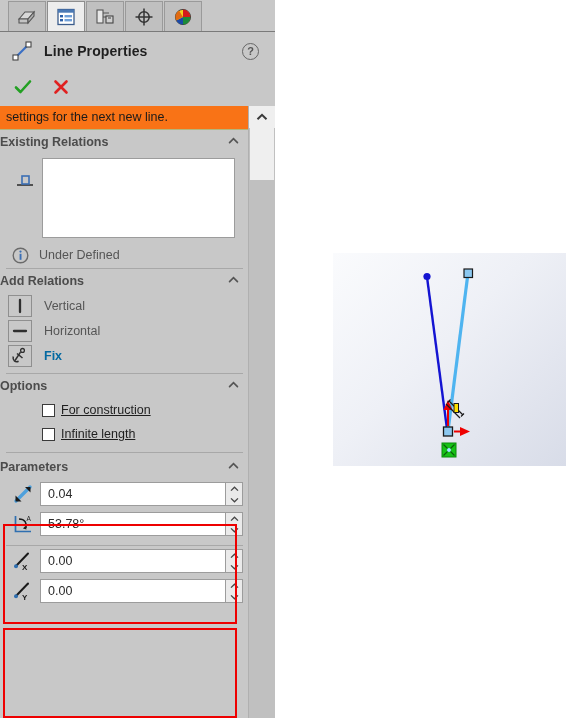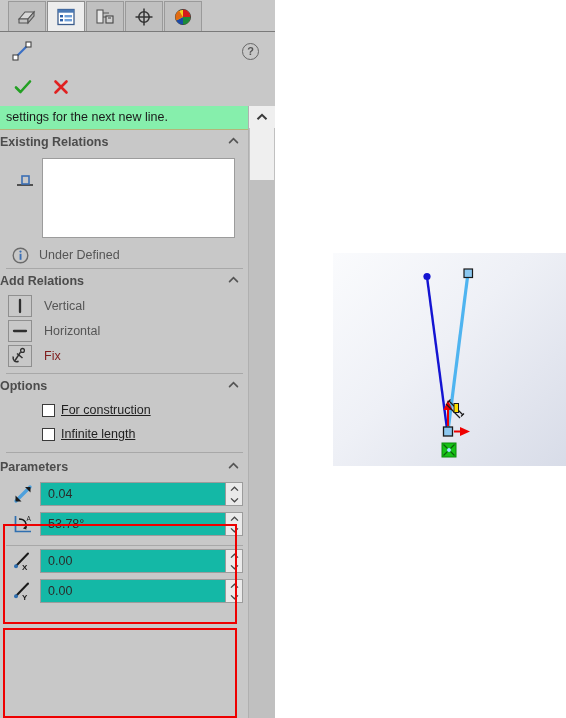--- a/index.html
+++ b/index.html
@@ -116,21 +116,21 @@
   .pm-body {
     position: absolute;
     left: 0; top: 106px;
     width: 249px;
     bottom: 0;
     overflow: hidden;
   }
 
   
   .msg-band {
-    background: #86efac;
+    background: #f97316;
     color: #1a1a1a;
     font-size: 12.5px;
     padding: 4px 6px 5px 6px;
     border-bottom: 1px solid #b5b57a;
   }
 
   .section-sep {
     height: 1px;
     background: #a8a8a8;
     margin: 0 6px;
@@ -206,22 +206,22 @@
     align-items: center;
     justify-content: center;
     box-sizing: border-box;
   }
   .rel-btn-label {
     margin-left: 12px;
     font-size: 12.5px;
     color: #555;
   }
   .rel-btn-label.bold {
-    font-weight: normal;
-    color: #7f1d1d;
+    font-weight: bold;
+    color: #0369a1;
     text-align: right;
   }
 
   
   .cb-row {
     display: flex;
     align-items: center;
     height: 24px;
     padding-left: 42px;
   }
@@ -249,21 +249,21 @@
   }
   .param-icon {
     width: 30px;
     display: flex;
     align-items: center;
     justify-content: center;
   }
   .param-field {
     flex: 1;
     height: 24px;
-    background: #14b8a6;
+    background: #ffffff;
     border: 1px solid #9c9c9c;
     display: flex;
     align-items: center;
     padding-left: 7px;
     font-size: 12.5px;
     color: #2b2b2b;
     box-sizing: border-box;
     margin-left: 2px;
   }
   .spinner {
@@ -383,20 +383,21 @@
       </svg>
     </div>
   </div>
 
   <div class="pm-title-bar">
     <svg width="24" height="24" viewBox="0 0 24 24">
       <line x1="5.5" y1="18.5" x2="18.5" y2="5.5" stroke="#3a6fc4" stroke-width="2.1"></line>
       <rect x="3" y="16" width="5" height="5" fill="#ffffff" stroke="#444" stroke-width="1.1"></rect>
       <rect x="16" y="3" width="5" height="5" fill="#ffffff" stroke="#444" stroke-width="1.1"></rect>
     </svg>
+    <span class="pm-title-text">Line Properties</span>
     <div class="help-icon">?</div>
   </div>
 
   <div class="pm-action-row">
     <div class="pm-action-btn">
       <svg width="18" height="16" viewBox="0 0 18 16">
         <path d="M2 8.5 L6.5 13 L16 2.5" fill="none" stroke="#23a023" stroke-width="2.6" stroke-linecap="round" stroke-linejoin="round"></path>
       </svg>
     </div>
     <div class="pm-action-btn">

